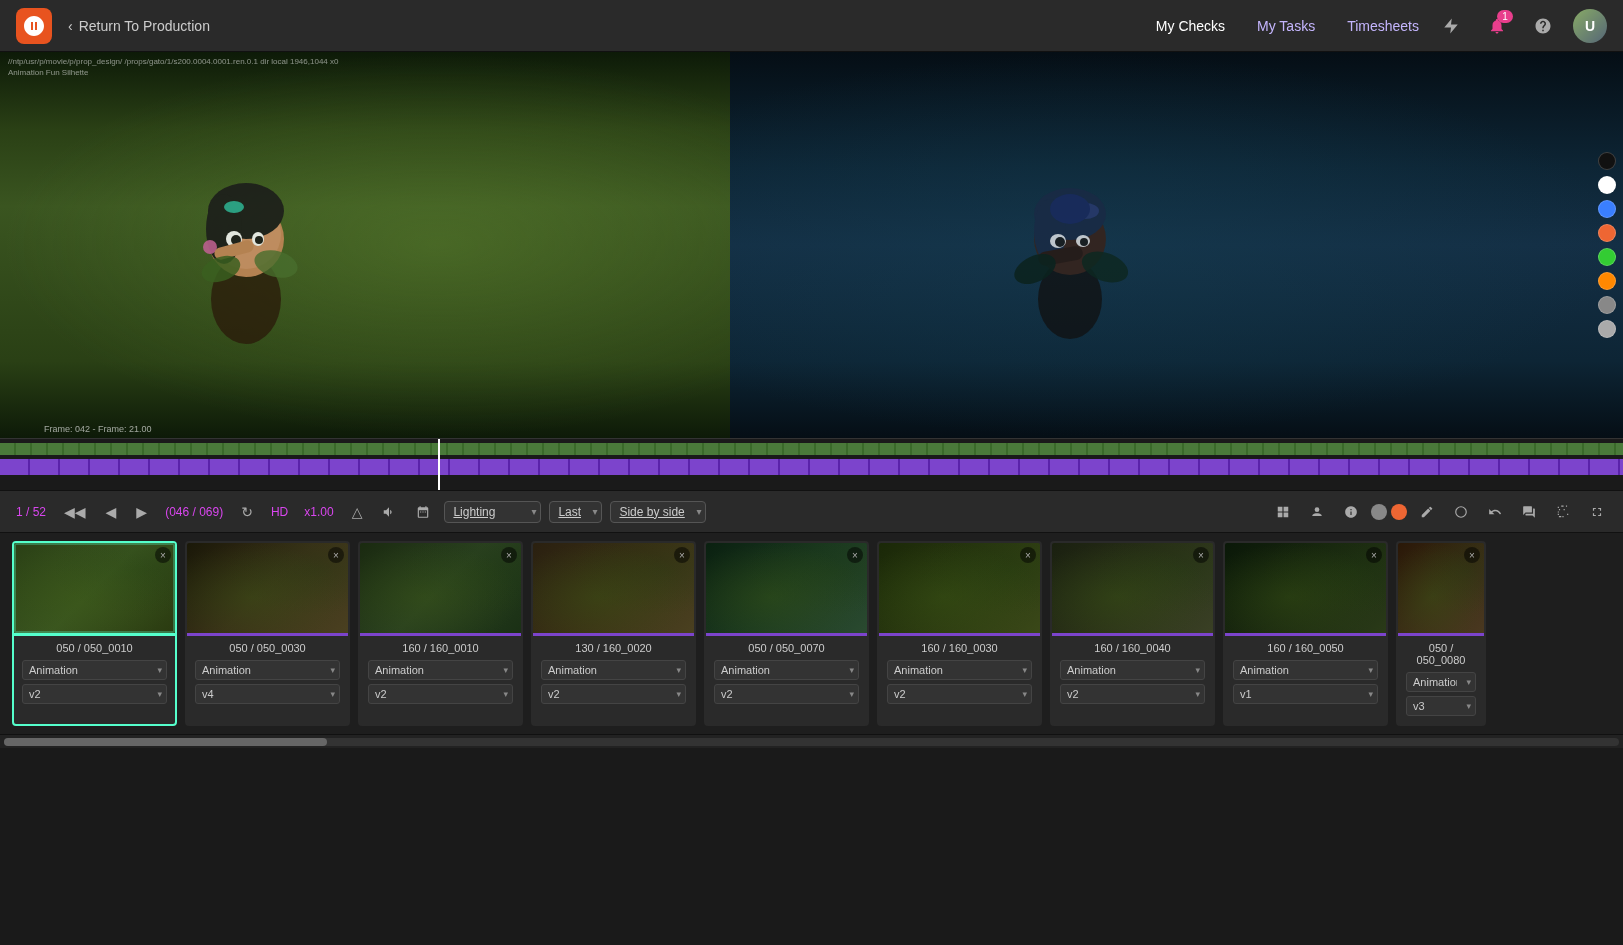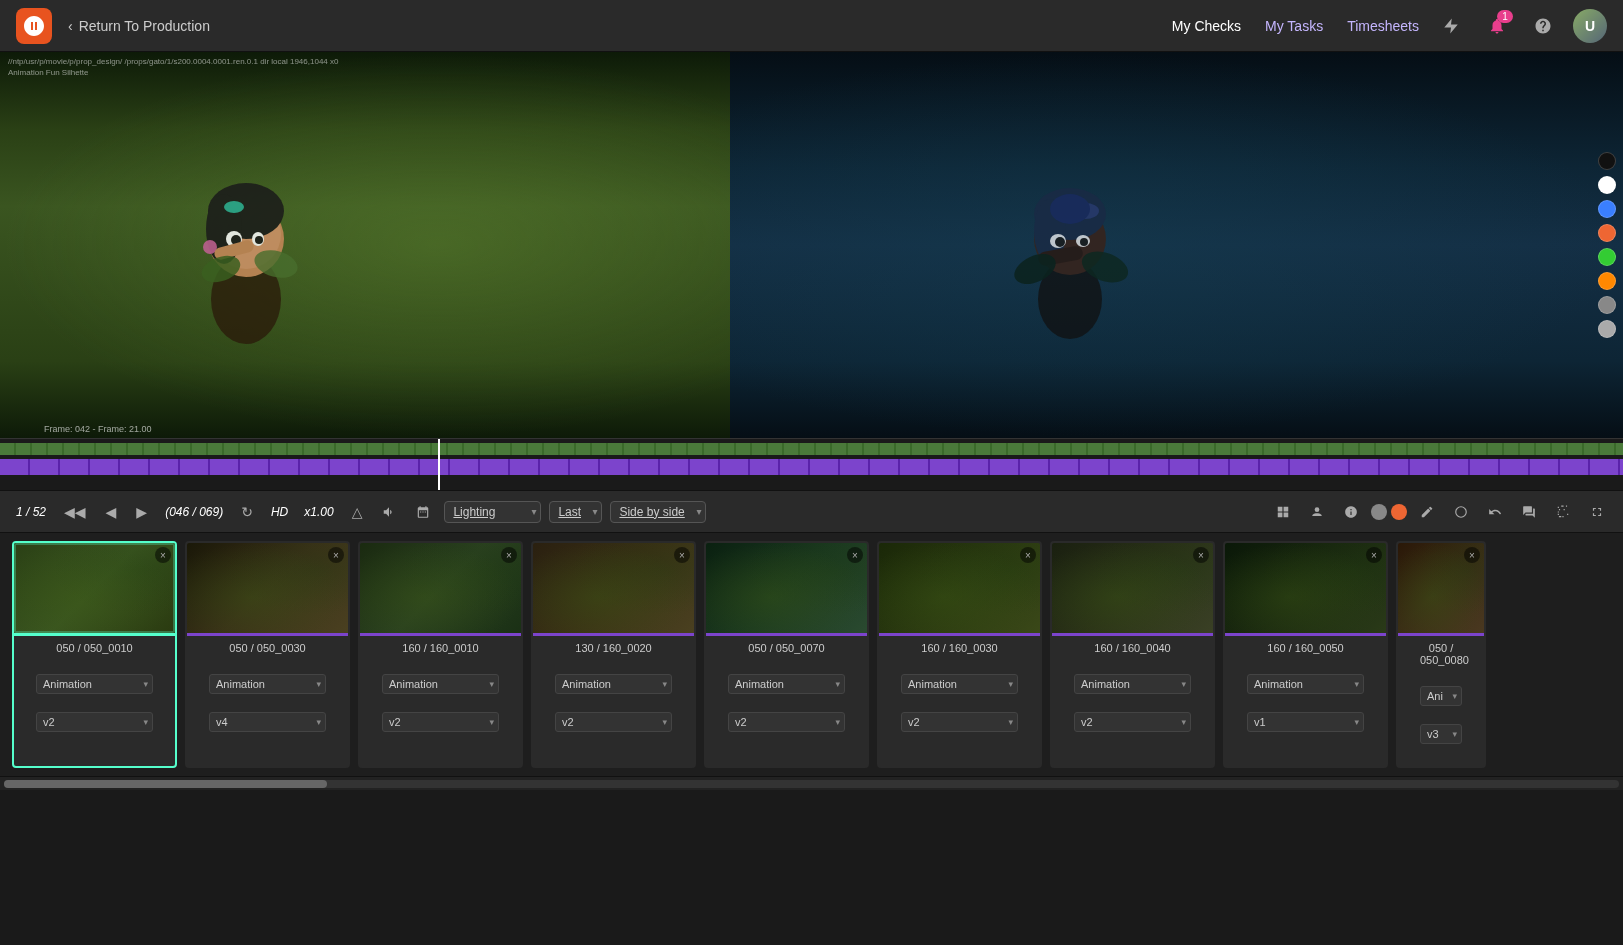--- a/index.html
+++ b/index.html
@@ -31,21 +31,21 @@
       flex-shrink: 0;
     }
     .logo-icon svg { width: 24px; height: 24px; }
     .back-btn {
       display: flex; align-items: center; gap: 6px;
       color: #ccc; cursor: pointer;
       font-size: 14px;
     }
     .nav-spacer { flex: 1; }
     .nav-links {
-      display: flex; align-items: center; gap: 24px;
+      display: flex; align-items: center; gap: 32px;
     }
     .nav-link {
       color: #c4b5fd; cursor: pointer; font-size: 14px;
     }
     .nav-link.active { color: #fff; font-weight: 500; }
     .nav-icons {
       display: flex; align-items: center; gap: 14px;
     }
     .nav-icon-btn {
       width: 32px; height: 32px;
@@ -211,24 +211,23 @@
       background: none;
       border: none;
       color: #aaa;
       cursor: pointer;
       padding: 4px 6px;
       border-radius: 3px;
       font-size: 14px;
       display: flex; align-items: center; justify-content: center;
     }
     .ctrl-text {
-      color: #ffffff;
+      color: #d946ef;
       font-size: 12px;
       padding: 0 4px;
-      font-style: italic;
     }
     .ctrl-select {
       background: #333;
       border: 1px solid #555;
       color: #ccc;
       padding: 3px 20px 3px 8px;
       border-radius: 4px;
       font-size: 12px;
       cursor: pointer;
       appearance: none;
@@ -306,31 +305,31 @@
       position: absolute; top: 4px; right: 4px;
       width: 16px; height: 16px;
       background: rgba(0,0,0,0.5);
       border-radius: 50%;
       display: flex; align-items: center; justify-content: center;
       font-size: 10px;
       cursor: pointer;
       color: #aaa;
     }
     .film-info {
-      padding: 4px 22px;
+      padding: 4px 8px;
     }
     .film-label {
       font-size: 11px;
       color: #ccc;
       text-align: center;
       padding: 2px 0;
     }
     .film-select-wrap {
       position: relative;
-      margin: 18px 0;
+      margin: 4px 0;
     }
     .film-select {
       width: 100%;
       background: #333;
       border: 1px solid #444;
       color: #ccc;
       padding: 3px 18px 3px 6px;
       border-radius: 3px;
       font-size: 11px;
       cursor: pointer;

